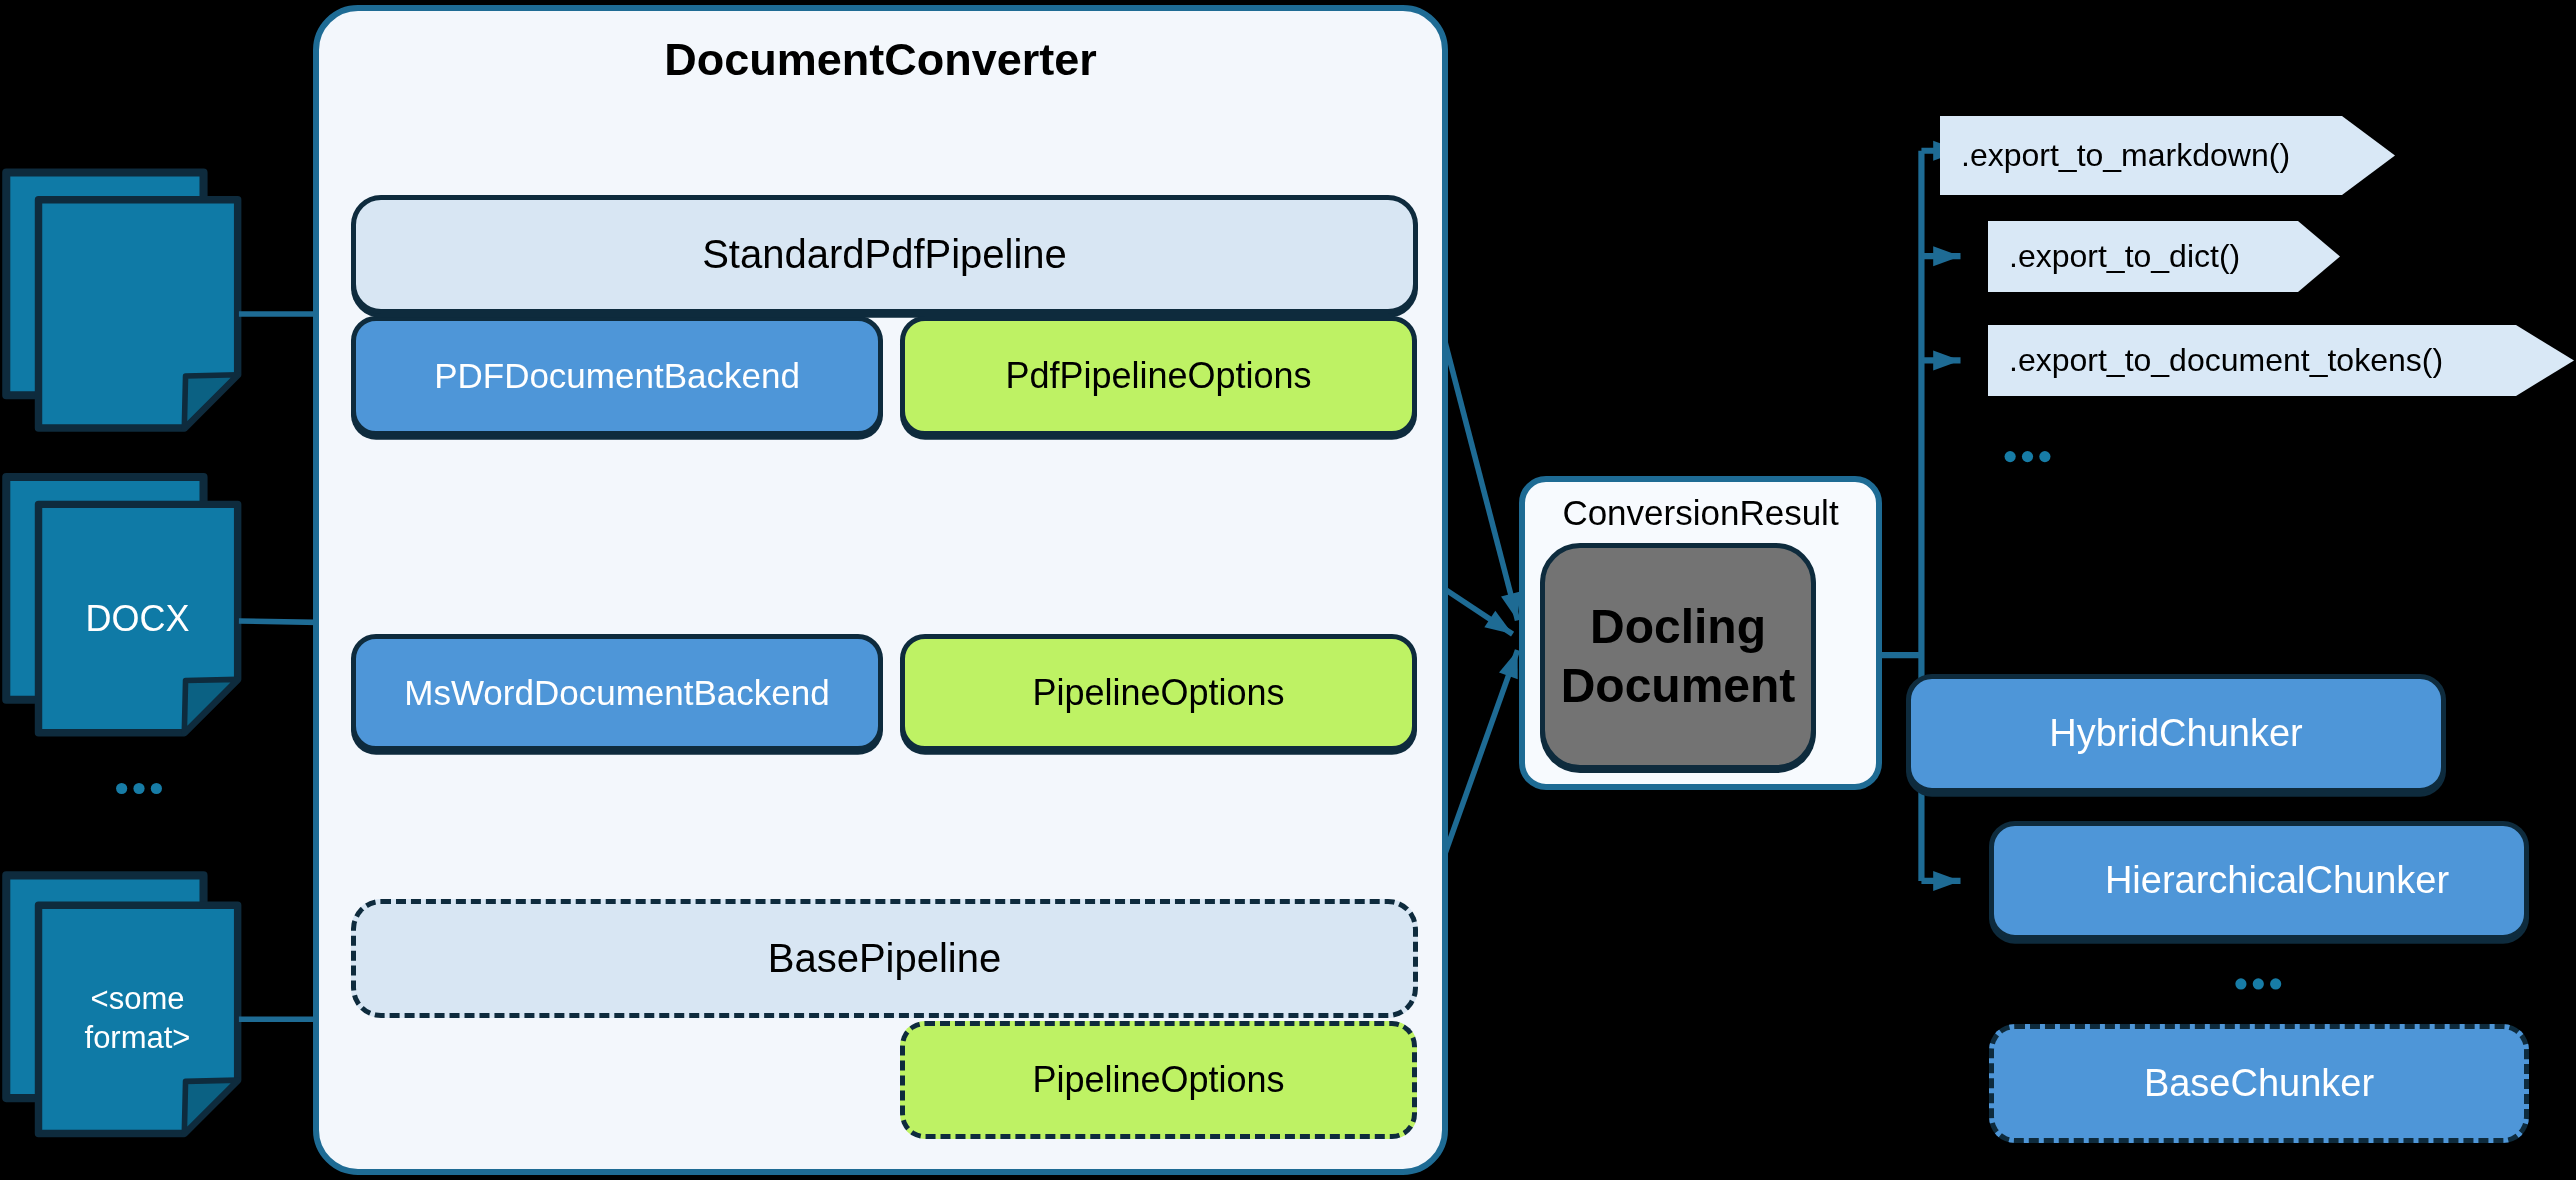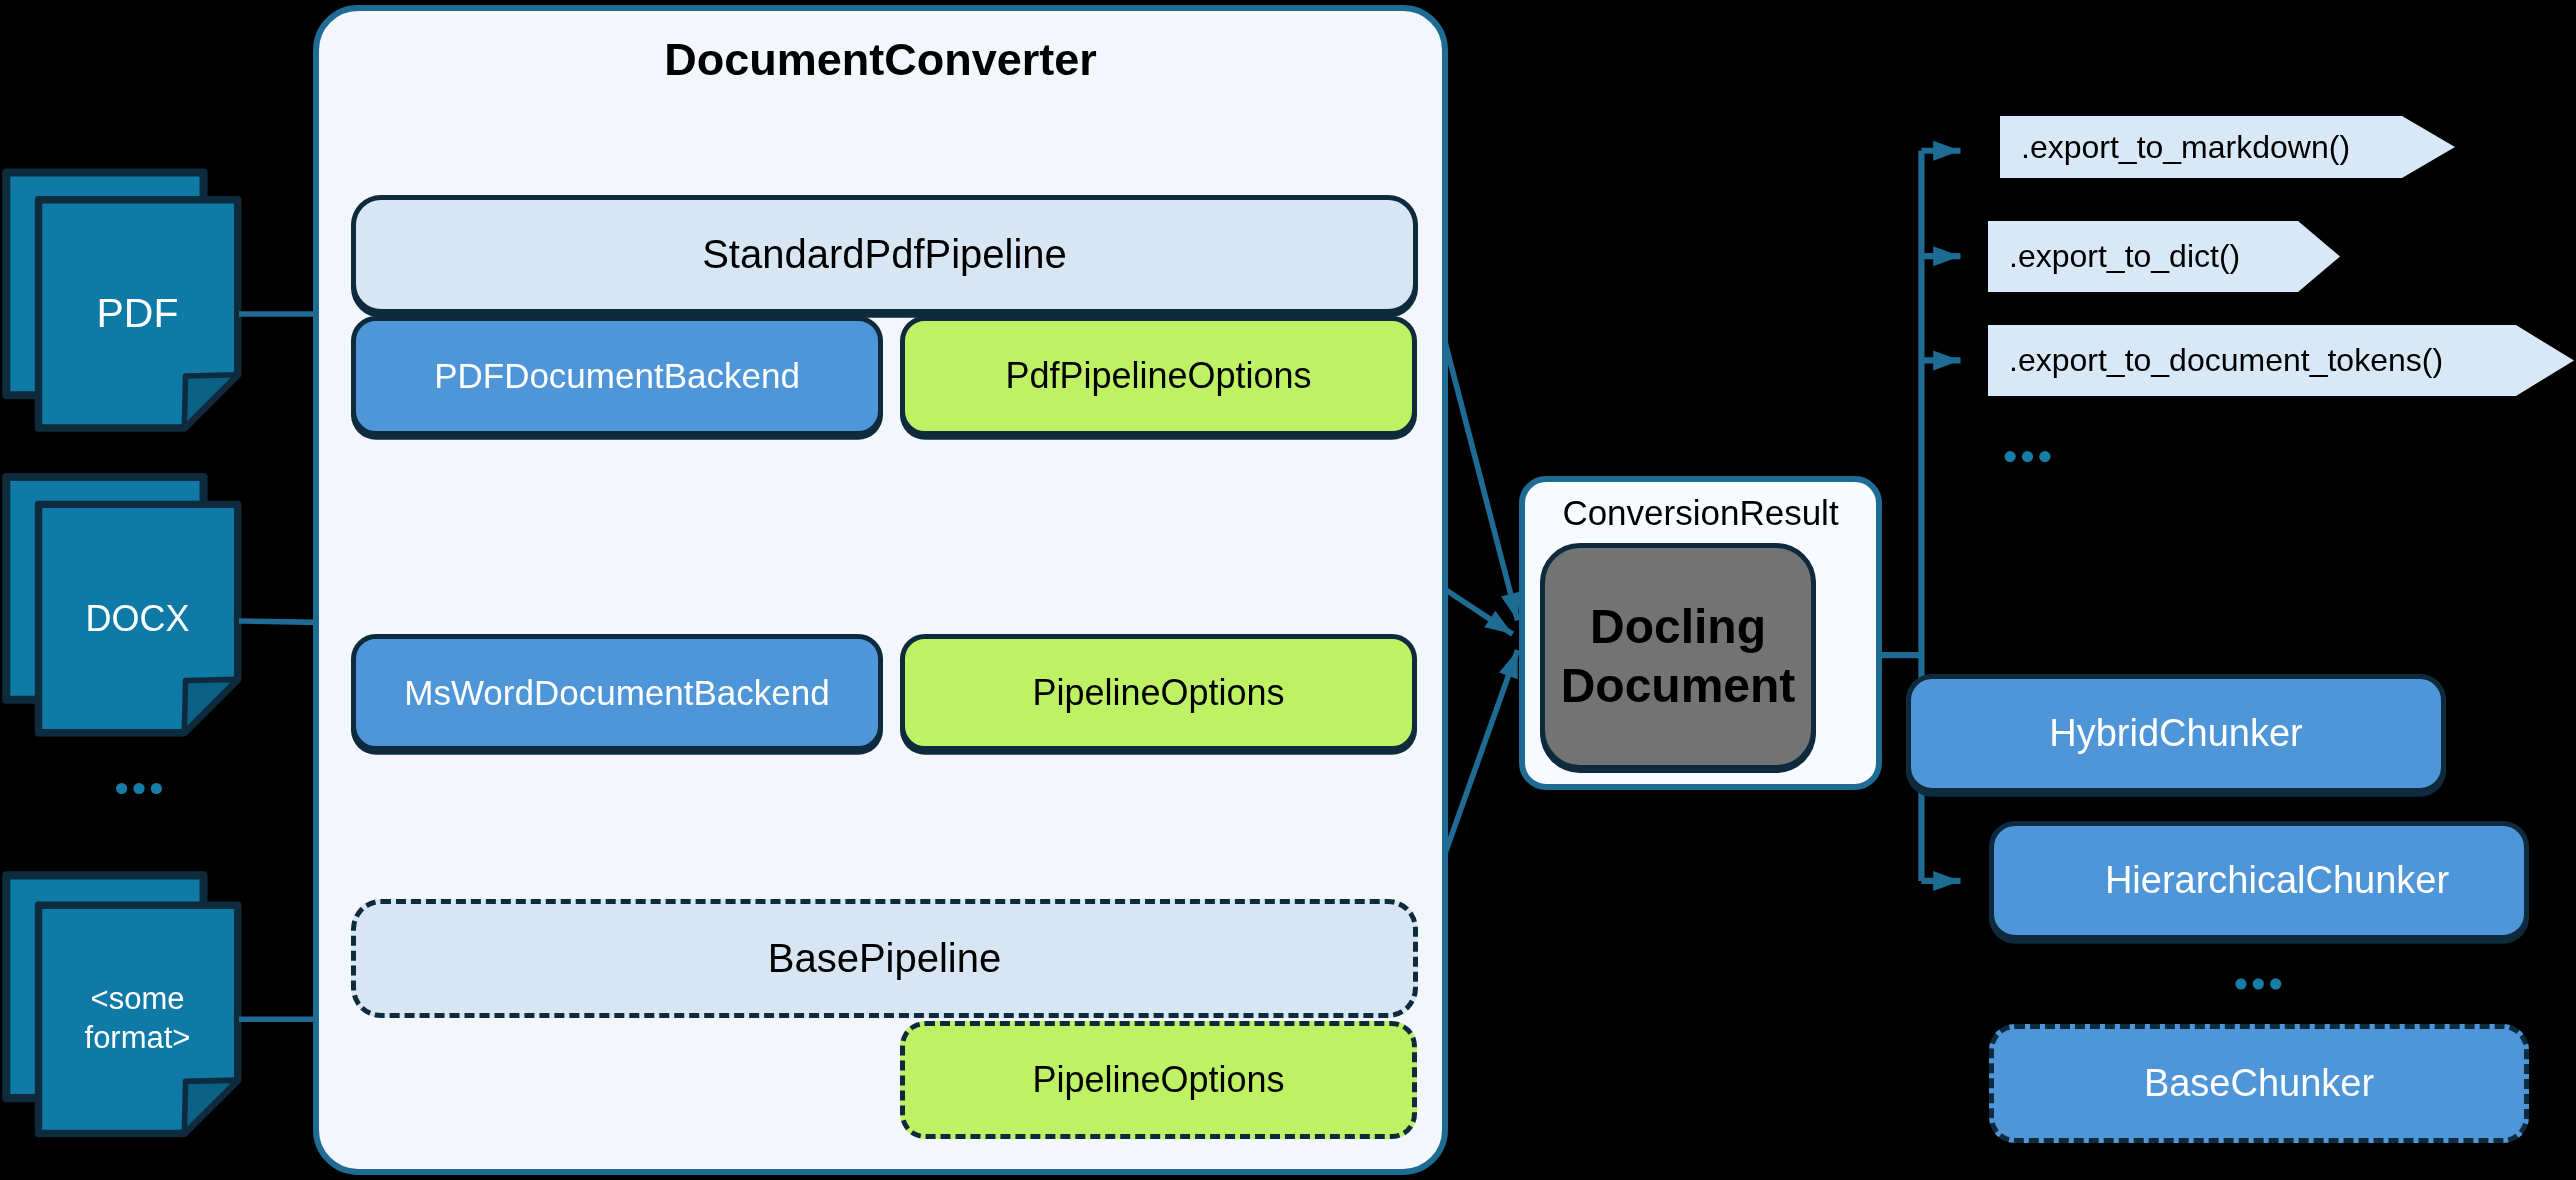--- a/index.html
+++ b/index.html
@@ -25,21 +25,21 @@
   #cr-box{left:1519px;top:476px;width:363px;height:314px;background:#F7FAFE;
           border:6.2px solid #1E6B94;border-radius:27px;}
   #cr-label{left:1519px;top:491px;width:363px;height:43px;font-size:35px;color:#000;}
   #docling-box{left:1540px;top:543px;width:276px;height:227px;background:#737373;
           border:5.6px solid #0E2B3D;border-radius:40px;font-weight:bold;font-size:48px;
           line-height:1.22;color:#000;white-space:pre-line;box-shadow:0 3.1px 0 #0E2B3D;}
 
   
   .chev{background:#D9E8F6;color:#000;font-size:32px;display:flex;align-items:center;
         padding-left:21px;}
-  #exp0{left:2000px;top:116px;width:455px;height:62px;
+  #exp0{left:1940px;top:116px;width:455px;height:79px;
         clip-path:polygon(0 0,calc(100% - 53px) 0,100% 50%,calc(100% - 53px) 100%,0 100%);}
   #exp1{left:1988px;top:221px;width:352px;height:71px;
         clip-path:polygon(0 0,calc(100% - 42px) 0,100% 50%,calc(100% - 42px) 100%,0 100%);}
   #exp2{left:1988px;top:325px;width:586px;height:71px;
         clip-path:polygon(0 0,calc(100% - 58px) 0,100% 50%,calc(100% - 58px) 100%,0 100%);}
 
   
   .chunker{background:#4E96D8;border:5px solid #0E2B3D;border-radius:26px;color:#fff;
         font-size:38px;box-shadow:0 3.7px 0 #0E2B3D;}
   #chunk0{left:1906px;top:674px;width:540px;height:119px;}
@@ -121,21 +121,20 @@
           <circle cx="3296" cy="736" r="9"></circle>
       </g>
       <g aria-label="...">
         <circle cx="3612" cy="1586" r="9"></circle>
           <circle cx="3640" cy="1586" r="9"></circle>
           <circle cx="3668" cy="1586" r="9"></circle>
       </g>
     </g>
   </svg>
 
-  <div class="abs center doc-label" id="pdf-label">PDF</div>
   <div class="abs center doc-label" id="docx-label">DOCX</div>
   <div class="abs center doc-label" id="fmt-label">&lt;some
 format&gt;</div>
 
   <div class="abs" id="converter-box"></div>
   <div class="abs center" id="converter-title">DocumentConverter</div>
 
   <div class="abs center backend" style="left:351px;top:316px;width:532px;height:120px;">PDFDocumentBackend</div>
   <div class="abs center pipe" style="left:351px;top:195px;width:1067px;height:119px;">StandardPdfPipeline</div>
   <div class="abs center options" style="left:900px;top:316px;width:517px;height:120px;">PdfPipelineOptions</div>

